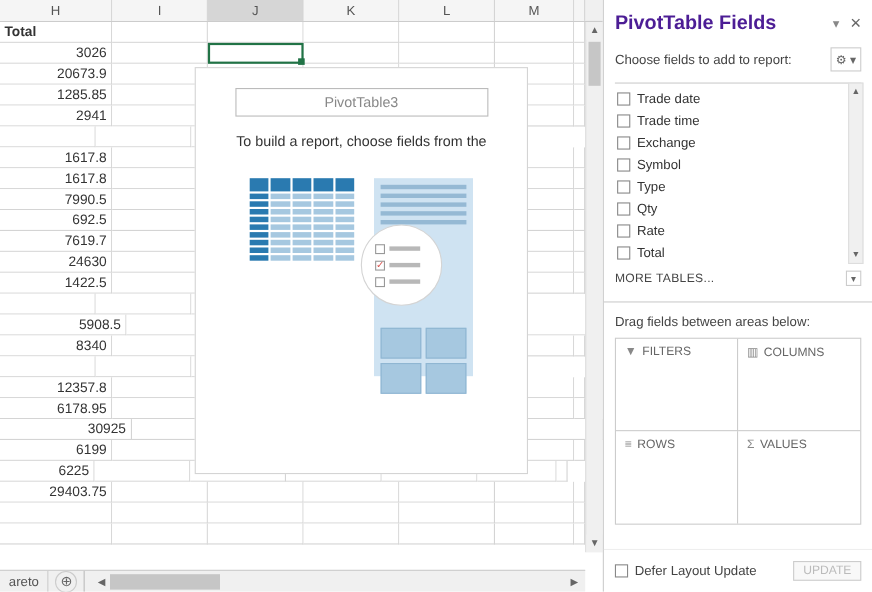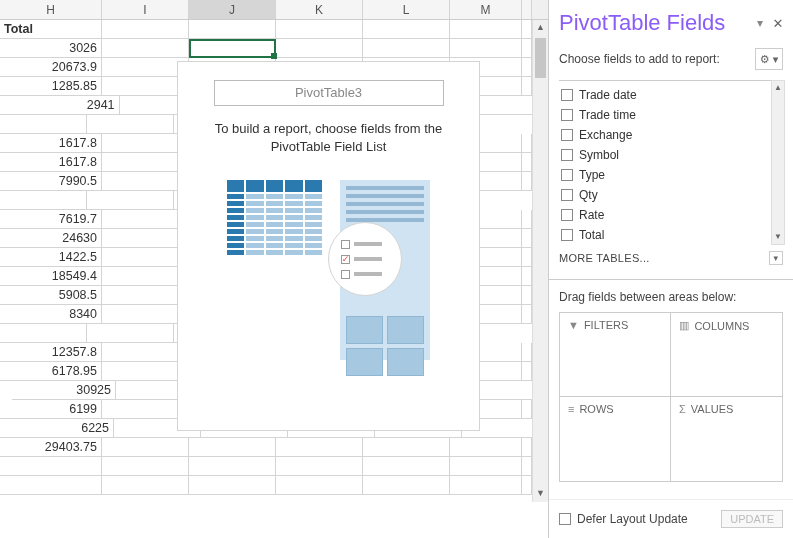--- a/index.html
+++ b/index.html
@@ -63,21 +63,21 @@
   .sheet-tab { height: 100%; padding: 0 8px; line-height: 20px; border-right: 1px solid #ccc; font-size: 12px; color: #555; }
   .add-sheet { width: 20px; height: 20px; display: flex; align-items: center; justify-content: center; border: 1px solid #ccc; border-radius: 50%; margin: 0 6px; font-size: 13px; color: #666;}
   .hscroll { flex: 1; height: 16px; background: #f0f0f0; display: flex; align-items: center; margin: 0 2px; position:relative; }
   .hscroll .btn { width: 16px; text-align:center; font-size:9px; color:#666; }
   .hscroll .track { flex:1; position:relative; height:14px; }
   .hscroll .thumb { position:absolute; left:0; width:100px; top:0; bottom:0; background:#c6c6c6; }
 
   
   .task-pane { position: absolute; right: 0; top: 0; width: 245px; height: 538px; border-left: 1px solid #ccc; background: #fff; display: flex; flex-direction: column; }
   .tp-header { display: flex; align-items: center; padding: 10px 8px 4px 10px; }
-  .tp-title { color: #8b5cf6; font-size: 22px; font-weight: 400; flex: 1; }
+  .tp-title { color: #4c1d95; font-size: 18px; font-weight: 700; flex: 1; }
   .tp-opts { width: 14px; text-align: center; color: #888; font-size: 12px; cursor: default; }
   .tp-close { width: 14px; text-align: center; color: #666; font-size: 13px; margin-left: 4px; }
   
   .tp-sub { display: flex; align-items: center; padding: 8px 10px 10px 10px; gap: 8px; }
   .tp-sub-text { flex:1; font-size: 12px; color: #444; }
   .tp-gear { width: 28px; height: 22px; border: 1px solid #ccc; display:flex; align-items:center; justify-content:center; gap:1px; font-size:11px; color:#666; }
   
   .field-list-wrap { position: relative; margin: 0 10px; }
   .field-list { border-top: 1px solid #ccc; padding-top:4px; }
   .field-item { display: flex; align-items: center; height: 20px; gap: 6px; padding-left: 2px; }
@@ -152,21 +152,21 @@
         <div class="grid-row">
           <div class="cell right" style="width: 102px;">1285.85</div>
           <div class="cell" style="width: 87px;"></div>
           <div class="cell" style="width: 87px;"></div>
           <div class="cell" style="width: 87px;"></div>
           <div class="cell" style="width: 87px;"></div>
           <div class="cell" style="width: 72px;"></div>
           <div class="cell" style="width: 10px;"></div>
         </div>
         <div class="grid-row">
-          <div class="cell right" style="width: 120px;">2941</div>
+          <div class="cell right" style="width: 102px;">2941</div>
           <div class="cell" style="width: 87px;"></div>
           <div class="cell" style="width: 87px;"></div>
           <div class="cell" style="width: 87px;"></div>
           <div class="cell" style="width: 87px;"></div>
           <div class="cell" style="width: 72px;"></div>
           <div class="cell" style="width: 10px;"></div>
         </div>
         <div class="grid-row">
           <div class="cell" style="width: 87px;"></div>
           <div class="cell" style="width: 87px;"></div>
@@ -196,20 +196,21 @@
         <div class="grid-row">
           <div class="cell right" style="width: 102px;">7990.5</div>
           <div class="cell" style="width: 87px;"></div>
           <div class="cell" style="width: 87px;"></div>
           <div class="cell" style="width: 87px;"></div>
           <div class="cell" style="width: 87px;"></div>
           <div class="cell" style="width: 72px;"></div>
           <div class="cell" style="width: 10px;"></div>
         </div>
         <div class="grid-row">
+          <div class="cell right" style="width: 102px;">692.5</div>
           <div class="cell" style="width: 87px;"></div>
           <div class="cell" style="width: 87px;"></div>
           <div class="cell" style="width: 87px;"></div>
           <div class="cell" style="width: 87px;"></div>
           <div class="cell" style="width: 72px;"></div>
           <div class="cell" style="width: 10px;"></div>
         </div>
         <div class="grid-row">
           <div class="cell right" style="width: 102px;">7619.7</div>
           <div class="cell" style="width: 87px;"></div>
@@ -231,30 +232,29 @@
         <div class="grid-row">
           <div class="cell right" style="width: 102px;">1422.5</div>
           <div class="cell" style="width: 87px;"></div>
           <div class="cell" style="width: 87px;"></div>
           <div class="cell" style="width: 87px;"></div>
           <div class="cell" style="width: 87px;"></div>
           <div class="cell" style="width: 72px;"></div>
           <div class="cell" style="width: 10px;"></div>
         </div>
         <div class="grid-row">
-          <div class="cell right" style="width: 102px;">18549.4</div>
-          <div class="cell" style="width: 87px;"></div>
-          <div class="cell" style="width: 87px;"></div>
-          <div class="cell" style="width: 87px;"></div>
-          <div class="cell" style="width: 87px;"></div>
-          <div class="cell" style="width: 72px;"></div>
-          <div class="cell" style="width: 10px;"></div>
-        </div>
-        <div class="grid-row">
-          <div class="cell right" style="width: 102px;">5908.5</div>
+          <div class="cell" style="width: 87px;"></div>
+          <div class="cell" style="width: 87px;"></div>
+          <div class="cell" style="width: 87px;"></div>
+          <div class="cell" style="width: 87px;"></div>
+          <div class="cell" style="width: 72px;"></div>
+          <div class="cell" style="width: 10px;"></div>
+        </div>
+        <div class="grid-row">
+          <div class="cell right" style="width: 115px;">5908.5</div>
           <div class="cell" style="width: 87px;"></div>
           <div class="cell" style="width: 87px;"></div>
           <div class="cell" style="width: 87px;"></div>
           <div class="cell" style="width: 87px;"></div>
           <div class="cell" style="width: 72px;"></div>
           <div class="cell" style="width: 10px;"></div>
         </div>
         <div class="grid-row">
           <div class="cell right" style="width: 102px;">8340</div>
           <div class="cell" style="width: 87px;"></div>
@@ -284,39 +284,39 @@
         <div class="grid-row">
           <div class="cell right" style="width: 102px;">6178.95</div>
           <div class="cell" style="width: 87px;"></div>
           <div class="cell" style="width: 87px;"></div>
           <div class="cell" style="width: 87px;"></div>
           <div class="cell" style="width: 87px;"></div>
           <div class="cell" style="width: 72px;"></div>
           <div class="cell" style="width: 10px;"></div>
         </div>
         <div class="grid-row">
-          <div class="cell right" style="width: 104px; margin-left: 12px;">30925</div>
+          <div class="cell right" style="width: 120px;">30925</div>
           <div class="cell" style="width: 87px;"></div>
           <div class="cell" style="width: 87px;"></div>
           <div class="cell" style="width: 87px;"></div>
           <div class="cell" style="width: 87px;"></div>
           <div class="cell" style="width: 72px;"></div>
           <div class="cell" style="width: 10px;"></div>
         </div>
         <div class="grid-row">
           <div class="cell right" style="width: 102px;">6199</div>
           <div class="cell" style="width: 87px;"></div>
           <div class="cell" style="width: 87px;"></div>
           <div class="cell" style="width: 87px;"></div>
           <div class="cell" style="width: 87px;"></div>
           <div class="cell" style="width: 72px;"></div>
           <div class="cell" style="width: 10px;"></div>
         </div>
         <div class="grid-row">
-          <div class="cell right" style="width: 114px;">6225</div>
+          <div class="cell right" style="width: 86px;">6225</div>
           <div class="cell" style="width: 87px;"></div>
           <div class="cell" style="width: 87px;"></div>
           <div class="cell" style="width: 87px;"></div>
           <div class="cell" style="width: 87px;"></div>
           <div class="cell" style="width: 72px;"></div>
           <div class="cell" style="width: 10px;"></div>
         </div>
         <div class="grid-row">
           <div class="cell right" style="width: 102px;">29403.75</div>
           <div class="cell" style="width: 87px;"></div>
@@ -345,21 +345,21 @@
           <div class="cell" style="width: 10px;"></div>
         </div>
       </div>
     <div class="selected-cell">
       <div class="selected-handle"></div>
     </div>
 
     <div class="pivot-placeholder">
       <div class="pivot-name-box">PivotTable3</div>
       <div class="pivot-hint">
-        <span>To build a report, choose fields from the</span><br><span>PivotTable Field List</span>
+        <span>To build a report, choose fields from the</span><br>
       </div>
       <div class="pivot-illus">
         <div class="illus-table">
           <div class="hdr">
               <span></span>
               <span></span>
               <span></span>
               <span></span>
               <span></span>
             </div>
@@ -459,20 +459,32 @@
       </div>
     </div>
 
     <div class="vscroll-main">
       <div class="btn">▲</div>
       <div class="thumb"></div>
       <div class="btn" style="position:absolute;bottom:0;left:0;right:0;">▼</div>
     </div>
   </div>
 
+  <div class="sheet-bar">
+    <div class="sheet-tab">areto</div>
+    <div class="add-sheet">⊕</div>
+    <div style="width:2px;height:100%;border-left:1px solid #bbb;margin-right:4px;"></div>
+    <div class="hscroll">
+      <div class="btn">◀</div>
+      <div class="track">
+          <div class="thumb"></div>
+        </div>
+      <div class="btn">▶</div>
+    </div>
+  </div>
 </div>
 
 <div class="task-pane">
   <div class="tp-header">
     <div class="tp-title">PivotTable Fields</div>
     <div class="tp-opts">▾</div>
     <div class="tp-close">✕</div>
   </div>
   <div class="tp-sub">
     <div class="tp-sub-text">Choose fields to add to report:</div>

